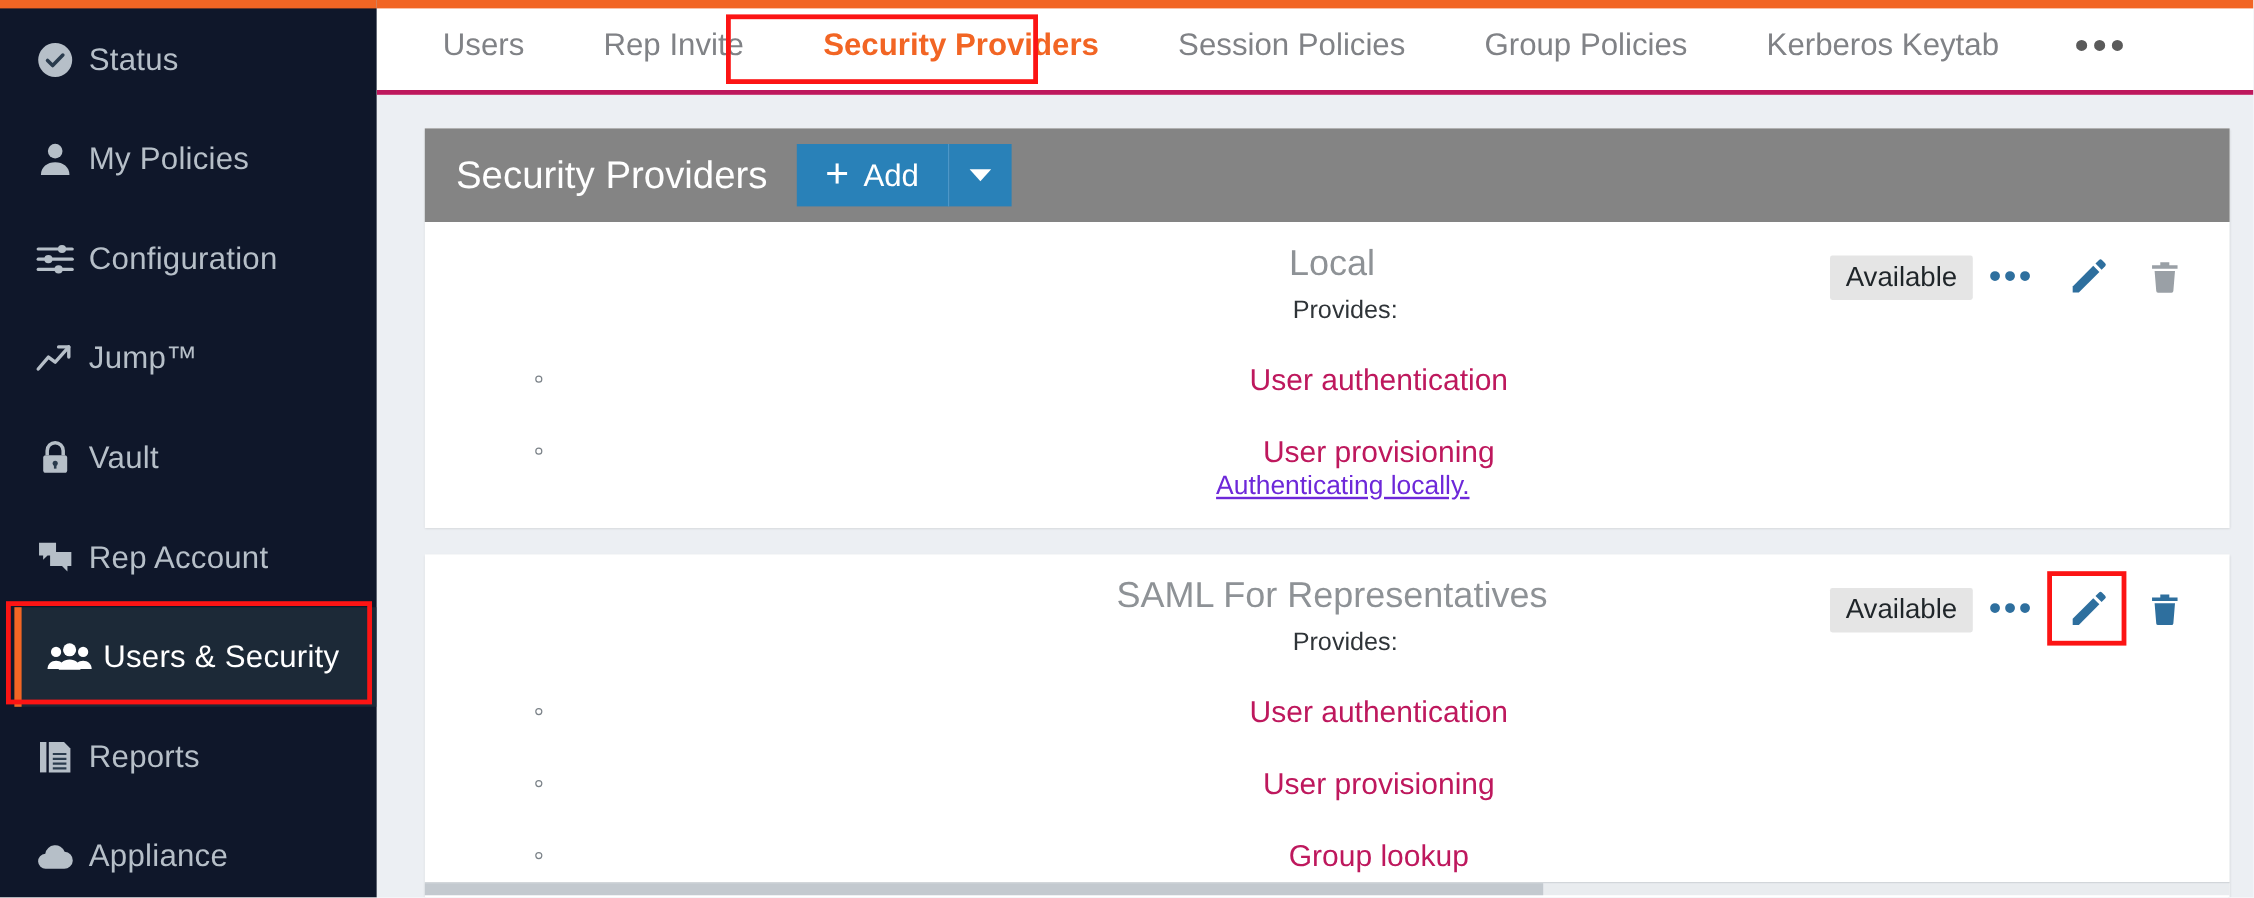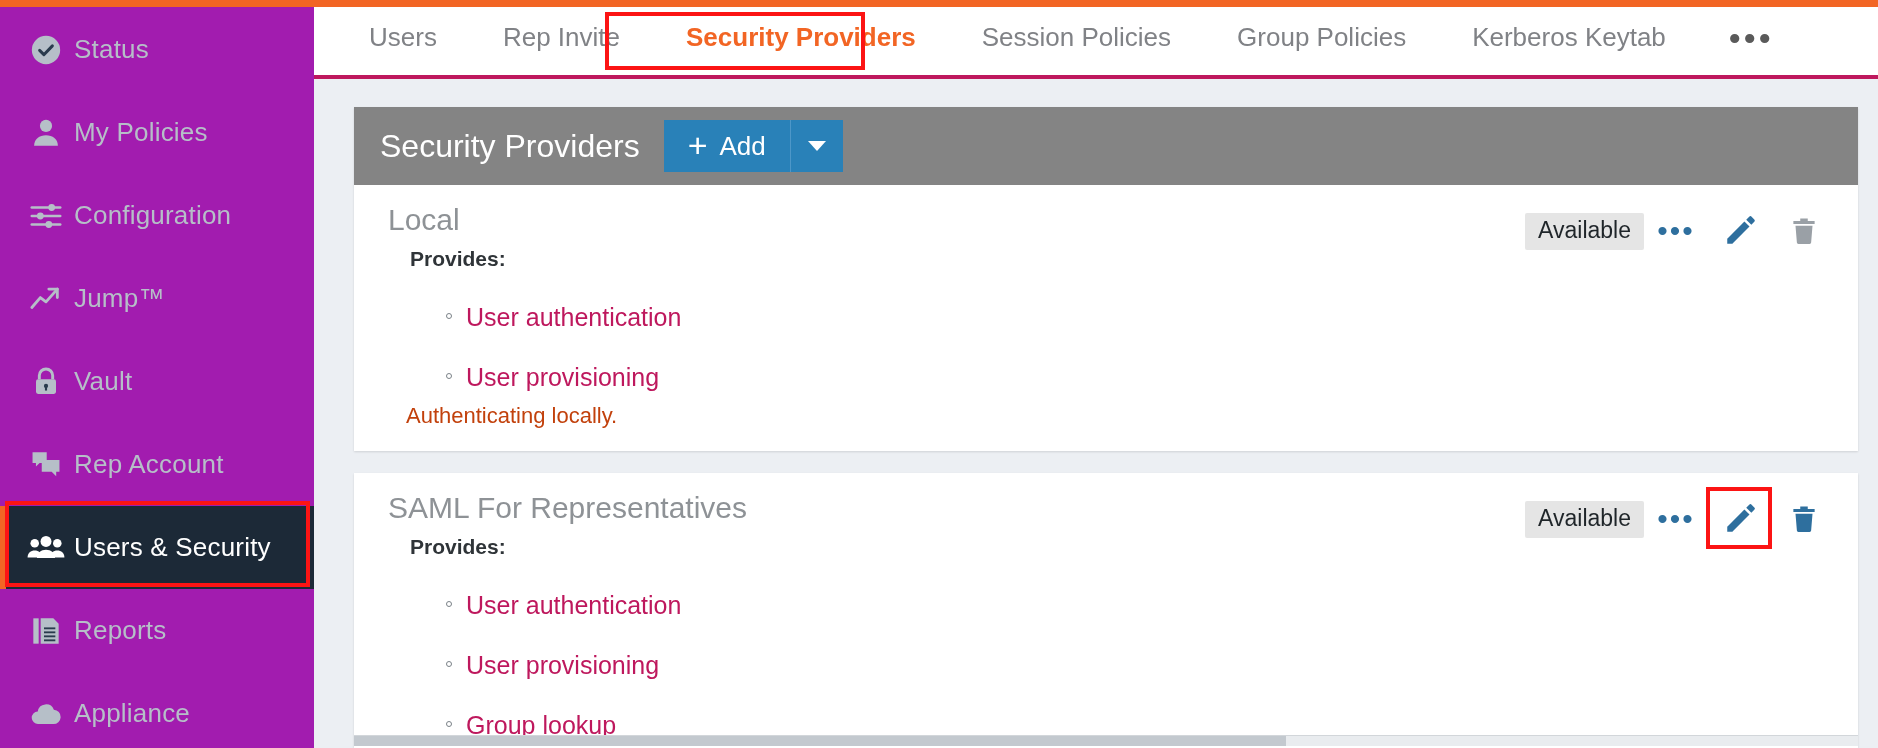--- a/index.html
+++ b/index.html
@@ -15,21 +15,21 @@
     height: 748px;
     display: flex;
     background: #eceff3;
   }
 
   
   .sidebar {
     position: relative;
     width: 314px;
     height: 748px;
-    background: #a21caf;
+    background: #0f172a;
     flex: 0 0 314px;
     box-sizing: border-box;
     padding-top: 8px;
   }
   .sidebar-topbar {
     position: absolute;
     top: 0; left: 0; right: 0;
     height: 7px;
     background: #f26524;
   }
@@ -37,20 +37,21 @@
     position: relative;
     display: flex;
     align-items: center;
     height: 83px;
     padding-left: 18px;
     box-sizing: border-box;
     cursor: pointer;
   }
   .sidebar-item.active {
     background: #1c2937;
+    margin-left: 12px;
   }
   .sidebar-item.active .accent {
     position: absolute;
     left: 0; top: 0; bottom: 0;
     width: 6px;
     background: #f26524;
   }
   .sidebar-icon {
     width: 56px;
     flex: 0 0 56px;
@@ -197,29 +198,29 @@
     border-left: 9px solid transparent;
     border-right: 9px solid transparent;
     border-top: 10px solid #ffffff;
   }
 
   .provider-row {
     position: relative;
     padding: 18px 26px 22px 34px;
     border-bottom: 1px solid #e3e6e9;
   }
-  .provider-row:last-child { border-bottom: none; }
+  .provider-row:last-child { border-bottom: none; text-align: center; }
   .provider-name {
     font-size: 30px;
     color: #8e9296;
     margin-bottom: 10px;
   }
   .provides-label {
     font-size: 21px;
-    font-weight: bold;
+    font-weight: normal;
     color: #2f3438;
     margin-left: 22px;
     margin-bottom: 3px;
   }
   .provides-list {
     margin: 0 0 0 56px;
     padding: 0;
     list-style: none;
   }
   .provides-list li {
@@ -236,23 +237,24 @@
     left: 2px;
     top: 10px;
     width: 6px;
     height: 6px;
     border: 1px solid #7b8288;
     border-radius: 50%;
     box-sizing: border-box;
   }
   .provider-note {
     font-size: 22px;
-    color: #c2410c;
+    color: #6d28d9;
     margin-left: 18px;
-    margin-top: 12px;
+    margin-top: 1px;
+    text-decoration: underline;
   }
 
   .row-actions {
     position: absolute;
     right: 22px;
     top: 22px;
     display: flex;
     align-items: center;
     gap: 0;
   }

